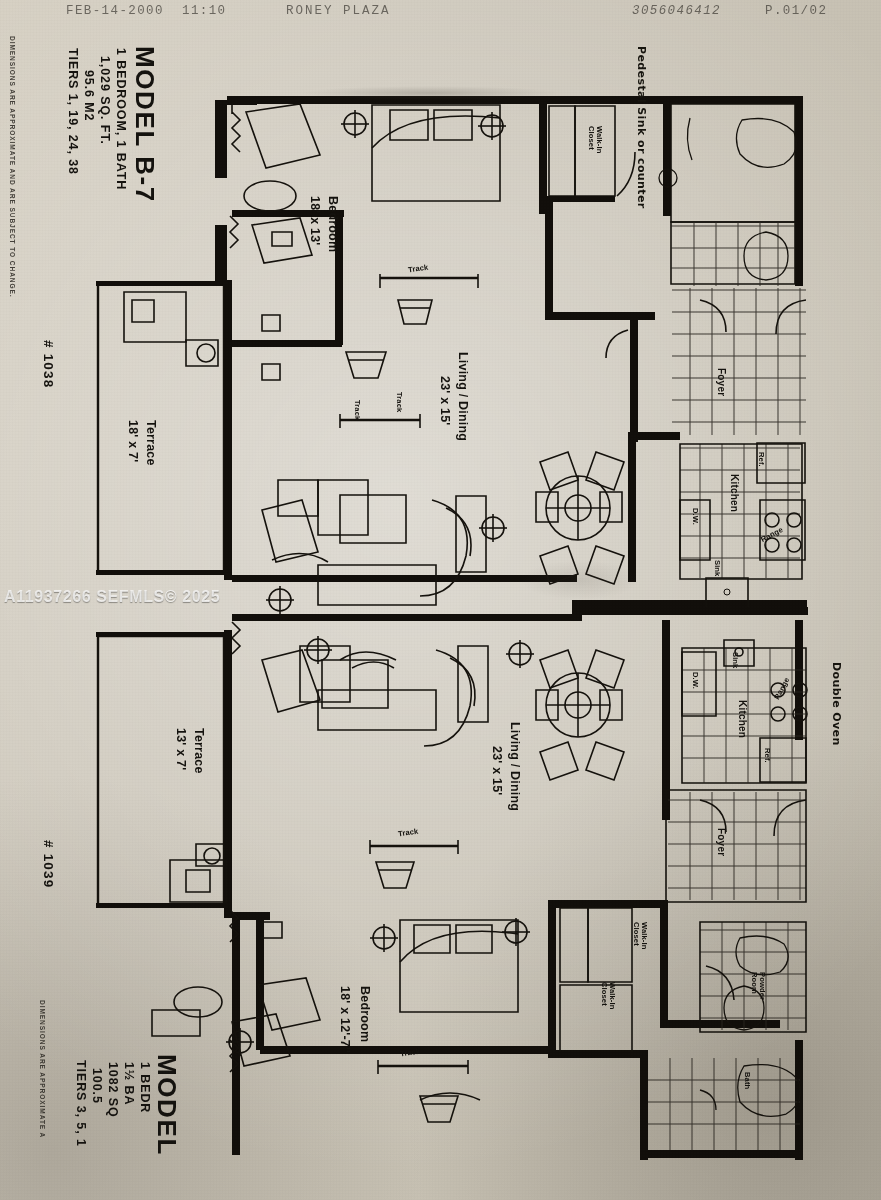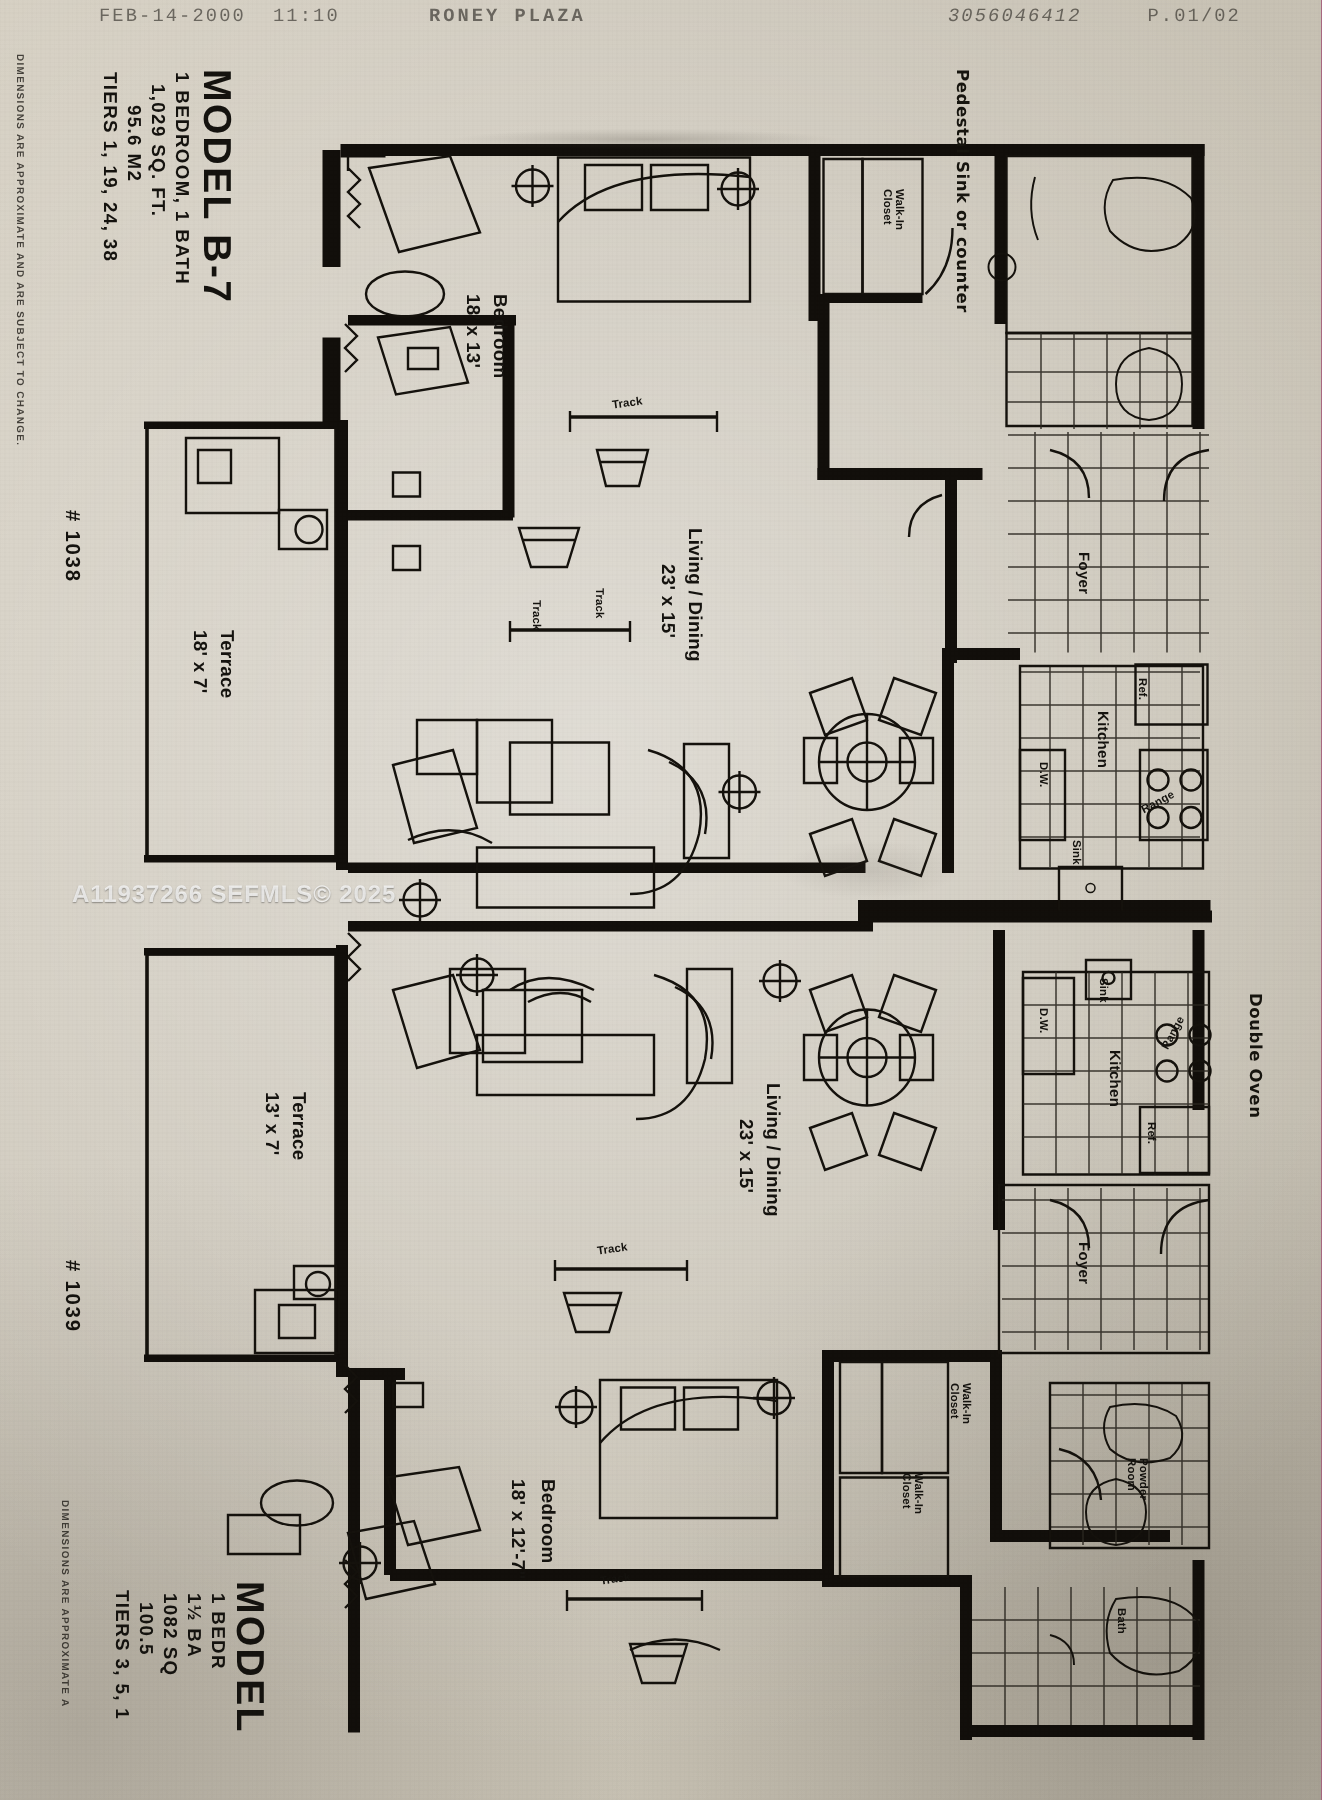--- a/index.html
+++ b/index.html
@@ -2,21 +2,21 @@
 <html><head>
 <meta charset="utf-8">
 <title>Floor Plan Fax Scan</title>
 <style>
   html,body{margin:0;padding:0;background:#6e6a63;}
   body{font-family:"Liberation Sans",sans-serif;}
 
   #page{
     position:relative;
     width:881px;height:1200px;
-    background:#ec4899;
+    background:#a16207;
     overflow:hidden;
   }
   
   #paper-tone{
     position:absolute;inset:0;
     background:
       radial-gradient(ellipse 120% 90% at 45% 42%, rgba(255,255,255,.42) 0%, rgba(255,255,255,0) 62%),
       radial-gradient(ellipse 60% 45% at 88% 92%, rgba(90,84,74,.30) 0%, rgba(90,84,74,0) 70%),
       radial-gradient(ellipse 60% 45% at 6% 96%, rgba(90,84,74,.25) 0%, rgba(90,84,74,0) 70%),
       linear-gradient(115deg,#d6d0c3 0%, #cbc5b8 35%, #c6c0b2 70%, #b9b3a5 100%);
@@ -32,21 +32,21 @@
   
   .fax-head{
     position:absolute;top:4px;left:0;width:881px;height:20px;
     font-family:"Liberation Mono",monospace;
     font-size:12.5px;letter-spacing:1.4px;color:#2a2722;
     opacity:.62;white-space:nowrap;
   }
   .fax-head span{position:absolute;top:0;}
   .fh-date{left:66px;}
   .fh-time{left:182px;}
-  .fh-name{left:286px;letter-spacing:2px;font-weight:bold;}
+  .fh-name{left:286px;letter-spacing:2px;}
   .fh-num{left:632px;font-style:italic;}
   .fh-pg{left:765px;text-align:center;}
 
   
   .t{position:absolute;color:#15130f;white-space:nowrap;font-family:"Liberation Sans",sans-serif;}
   .rot90{transform-origin:0 0;transform:rotate(90deg);}
 
   .legal{
     font-size:6.6px;font-weight:700;letter-spacing:.9px;color:#25221d;opacity:.82;
   }
@@ -60,21 +60,21 @@
     font-family:"DejaVu Sans",sans-serif;font-size:11px;font-weight:700;
     letter-spacing:.4px;color:#17150f;
   }
 
   
   .watermark{
     position:absolute;left:4px;top:588px;
     font-size:16px;font-weight:600;letter-spacing:.6px;
     color:rgba(250,250,250,.80);
     text-shadow:0 1px 1px rgba(0,0,0,.35);
-    white-space:nowrap;pointer-events:none;margin-left:44px;
+    white-space:nowrap;pointer-events:none;
   }
 
   svg.plan{position:absolute;left:0;top:0;width:881px;height:1200px;}
   svg.plan *{vector-effect:non-scaling-stroke;}
   .wall{fill:#120f0b;}
   .ln{stroke:#15120d;fill:none;}
   .ln1{stroke-width:1;}
   .ln15{stroke-width:1.6;}
   .ln2{stroke-width:2.4;}
   .tile{stroke:#2b2721;stroke-width:1;fill:none;opacity:.9;}

